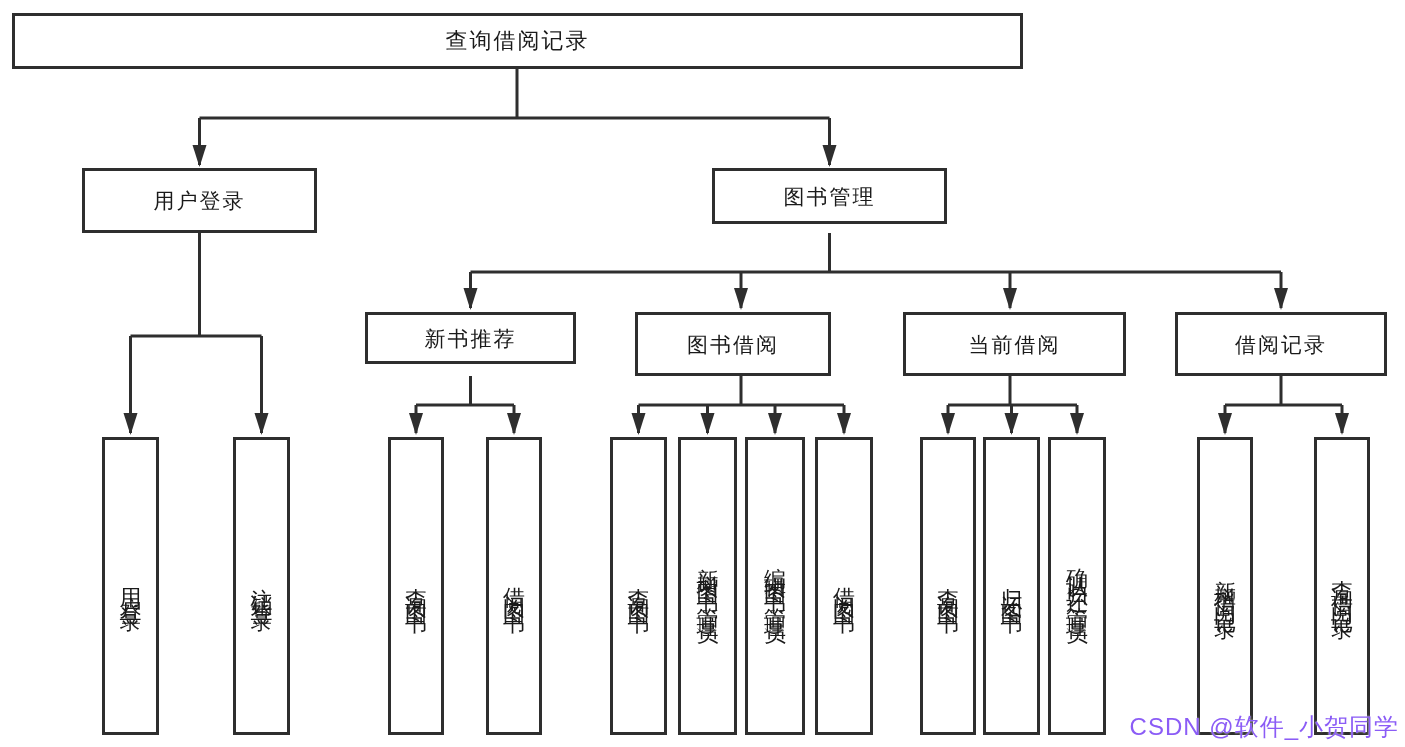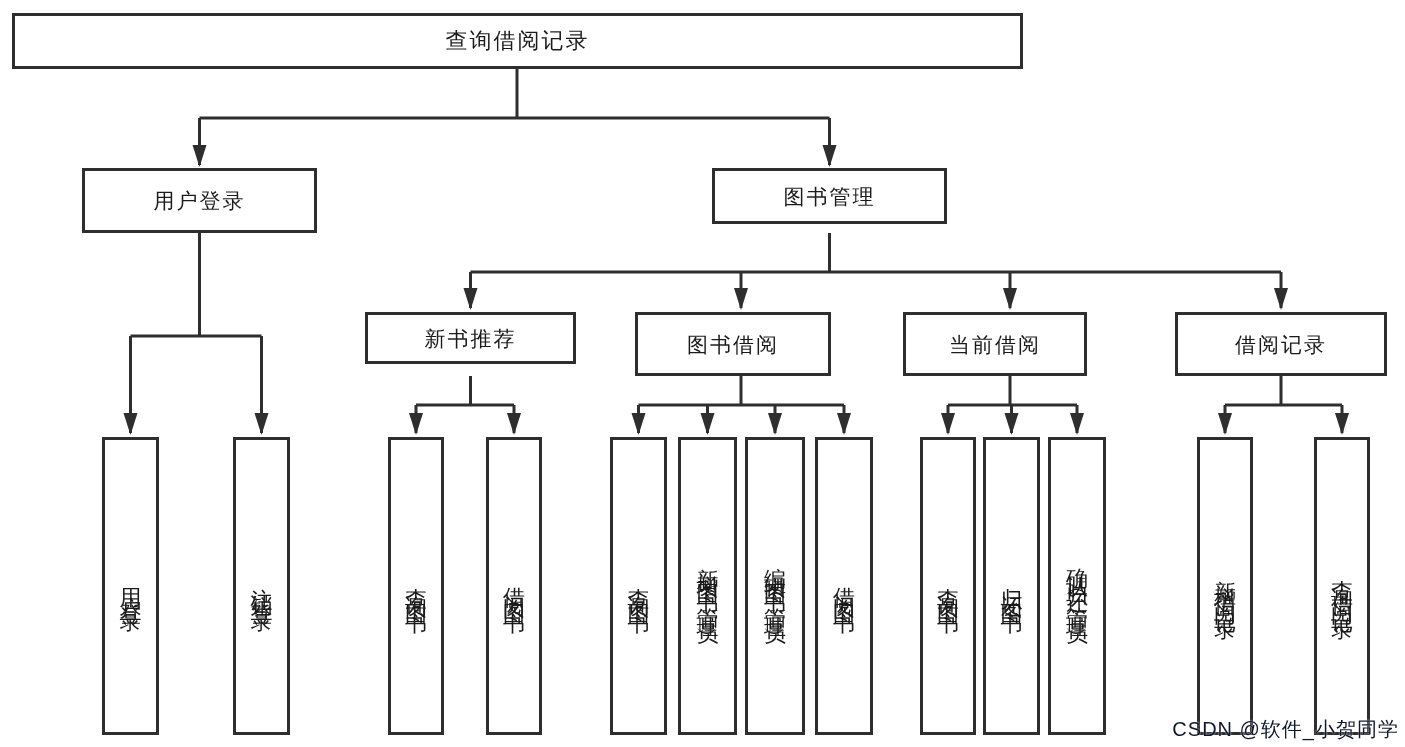--- a/index.html
+++ b/index.html
@@ -42,22 +42,22 @@
   .vbox {
     writing-mode: vertical-rl;
     text-orientation: mixed;
     font-size: 22px;
     letter-spacing: 8px;
   }
   .watermark {
     position: absolute;
     right: 6px;
     bottom: 4px;
-    font-size: 20px;
-    color: #0f172a;
+    font-size: 24px;
+    color: #8b5cf6;
     text-shadow: 0 0 2px #ffffff;
     letter-spacing: 1px;
     white-space: nowrap;
   }
 </style>
 </head>
 <body>
 
 <div id="canvas">
 
@@ -105,21 +105,21 @@
     </g>
   </svg>
 
   <div class="node hbox root" style="left:12px; top:13px; width:1011px; height:56px">查询借阅记录</div>
 
   <div class="node hbox" style="left:82px; top:168px; width:235px; height:65px">用户登录</div>
   <div class="node hbox" style="left:712px; top:168px; width:235px; height:56px">图书管理</div>
 
   <div class="node hbox" style="left:365px; top:312px; width:211px; height:52px">新书推荐</div>
   <div class="node hbox" style="left:635px; top:312px; width:196px; height:64px">图书借阅</div>
-  <div class="node hbox" style="left:903px; top:312px; width:184px; height:64px">当前借阅</div>
+  <div class="node hbox" style="left:903px; top:312px; width:223px; height:64px">当前借阅</div>
   <div class="node hbox" style="left:1175px; top:312px; width:212px; height:64px">借阅记录</div>
 
   <div class="node vbox" style="left:102px; top:437px; width:57px; height:298px">用户登录</div>
   <div class="node vbox" style="left:233px; top:437px; width:57px; height:298px">注销登录</div>
 
   <div class="node vbox" style="left:388px; top:437px; width:56px; height:298px">查询图书</div>
   <div class="node vbox" style="left:486px; top:437px; width:56px; height:298px">借阅图书</div>
 
   <div class="node vbox" style="left:610px; top:437px; width:57px; height:298px">查询图书</div>
   <div class="node vbox" style="left:678px; top:437px; width:59px; height:298px">新增图书（管理员）</div>

